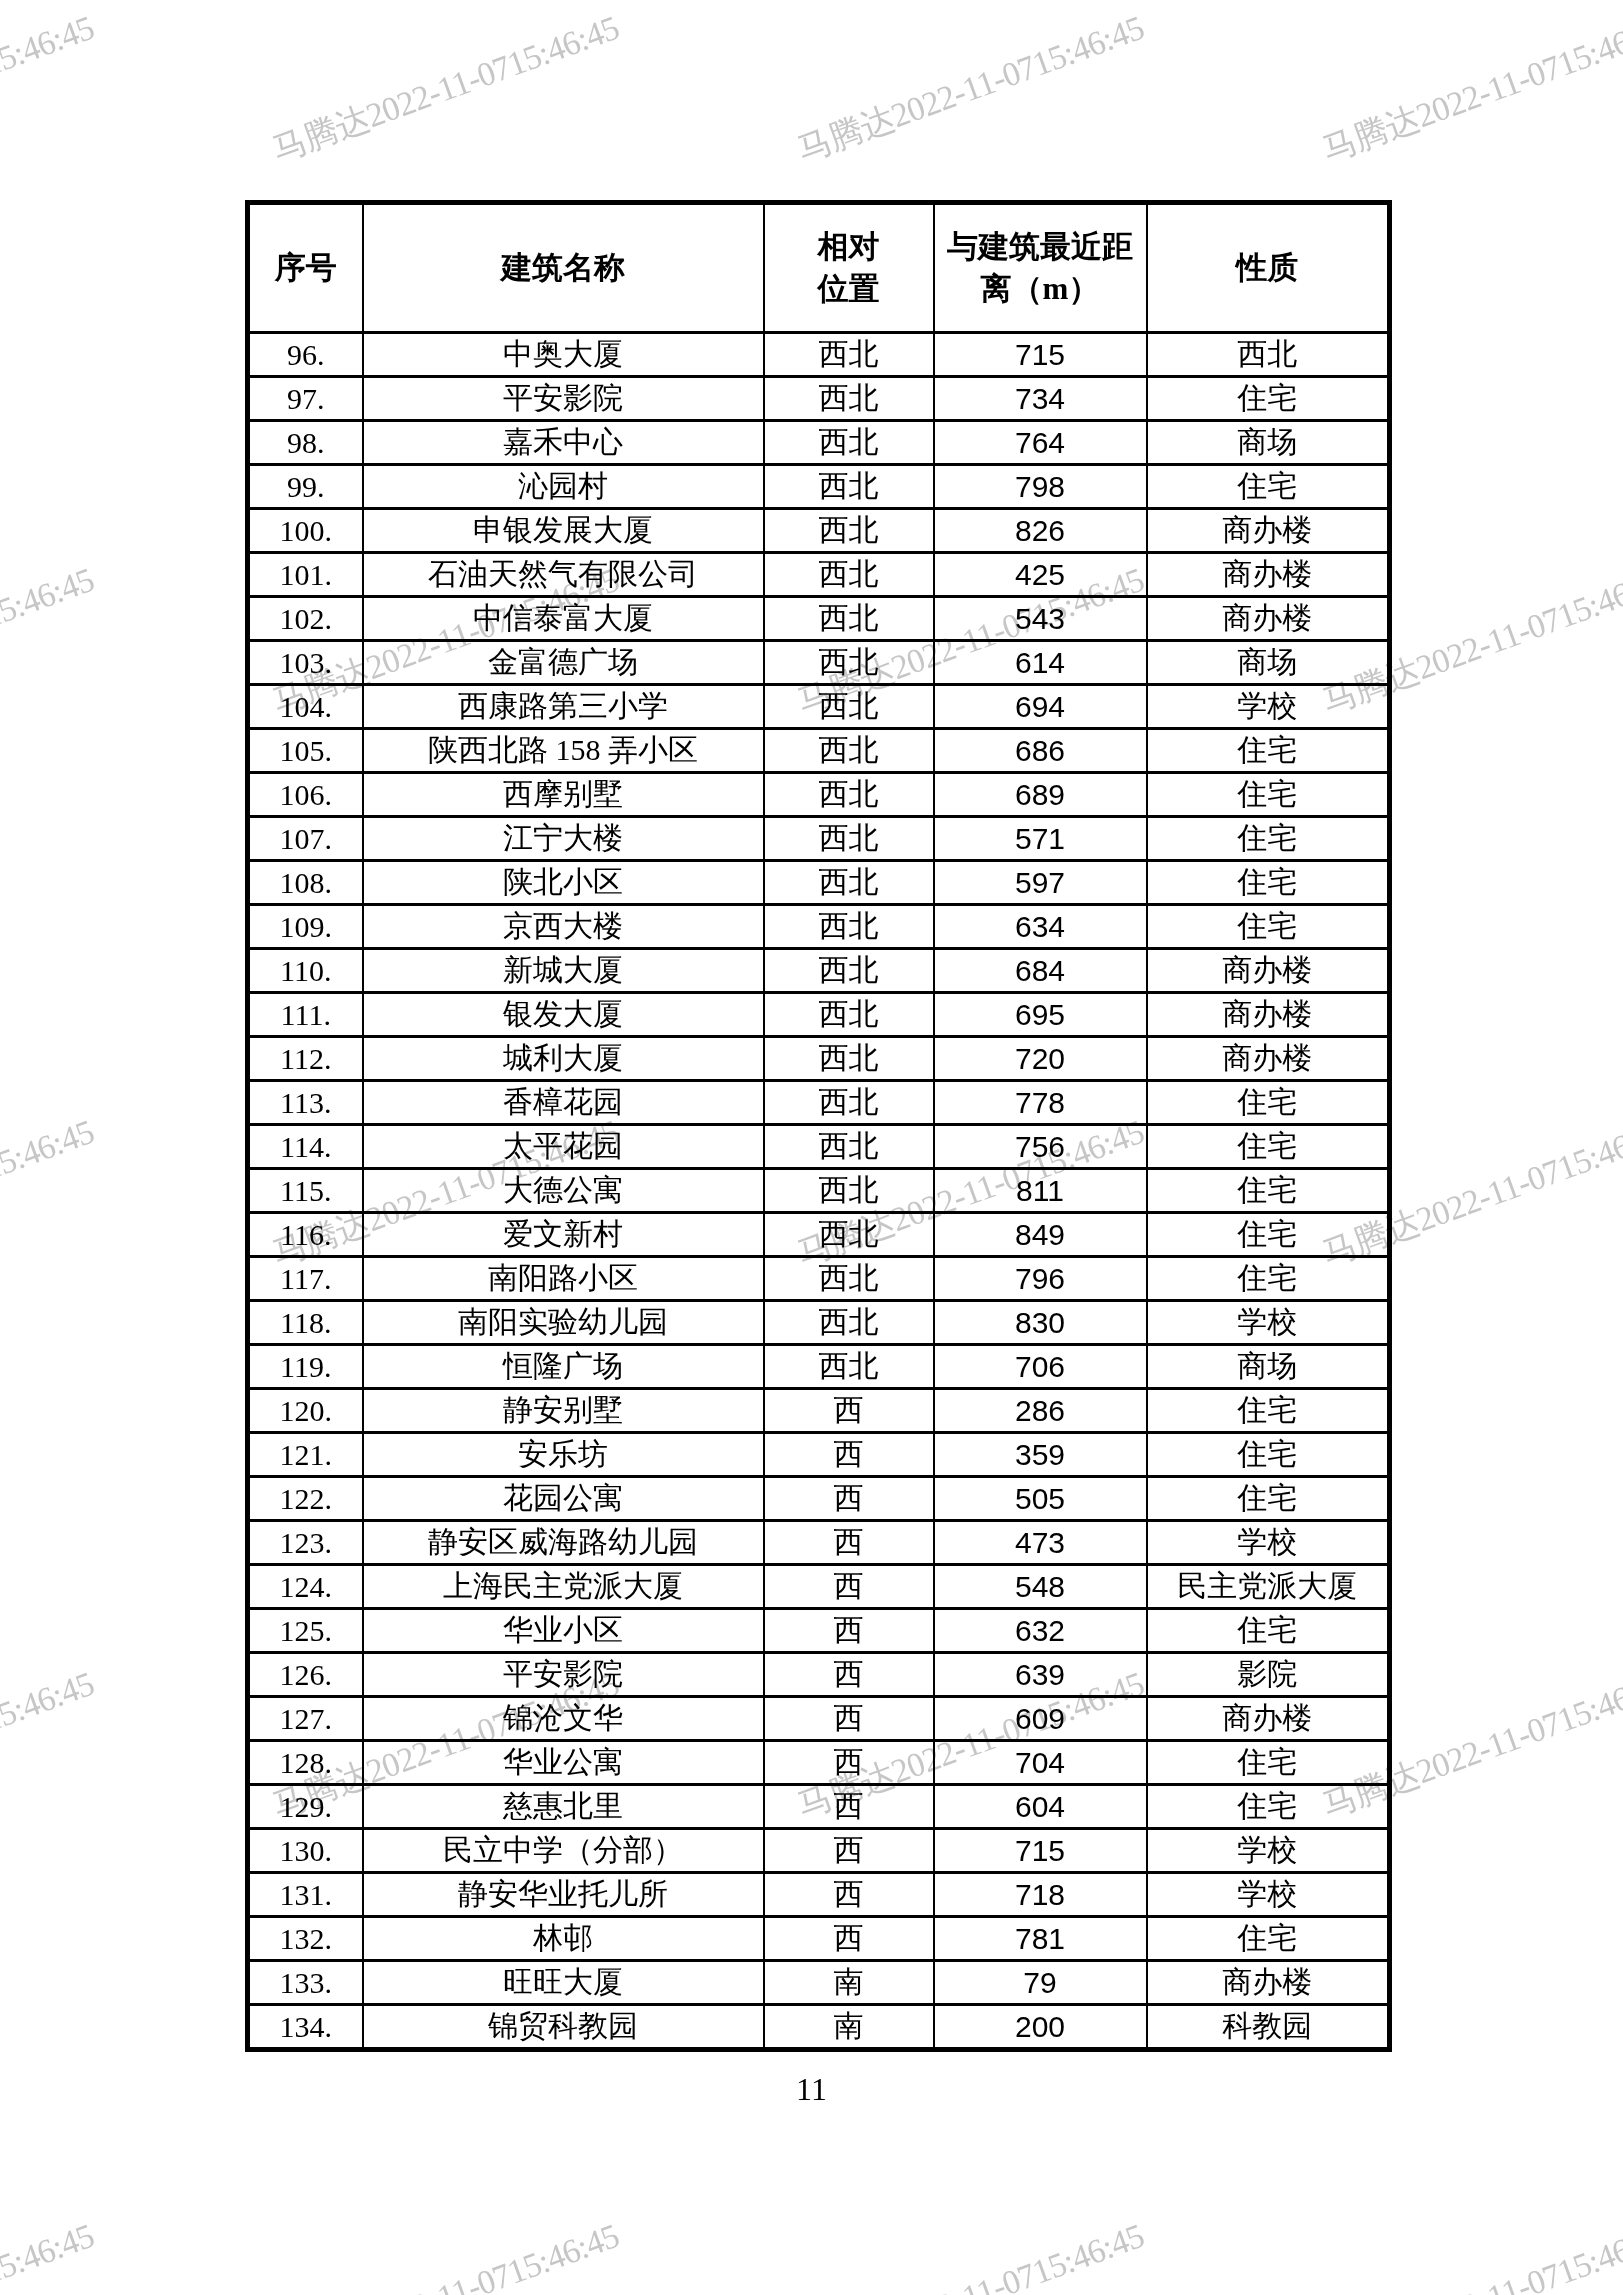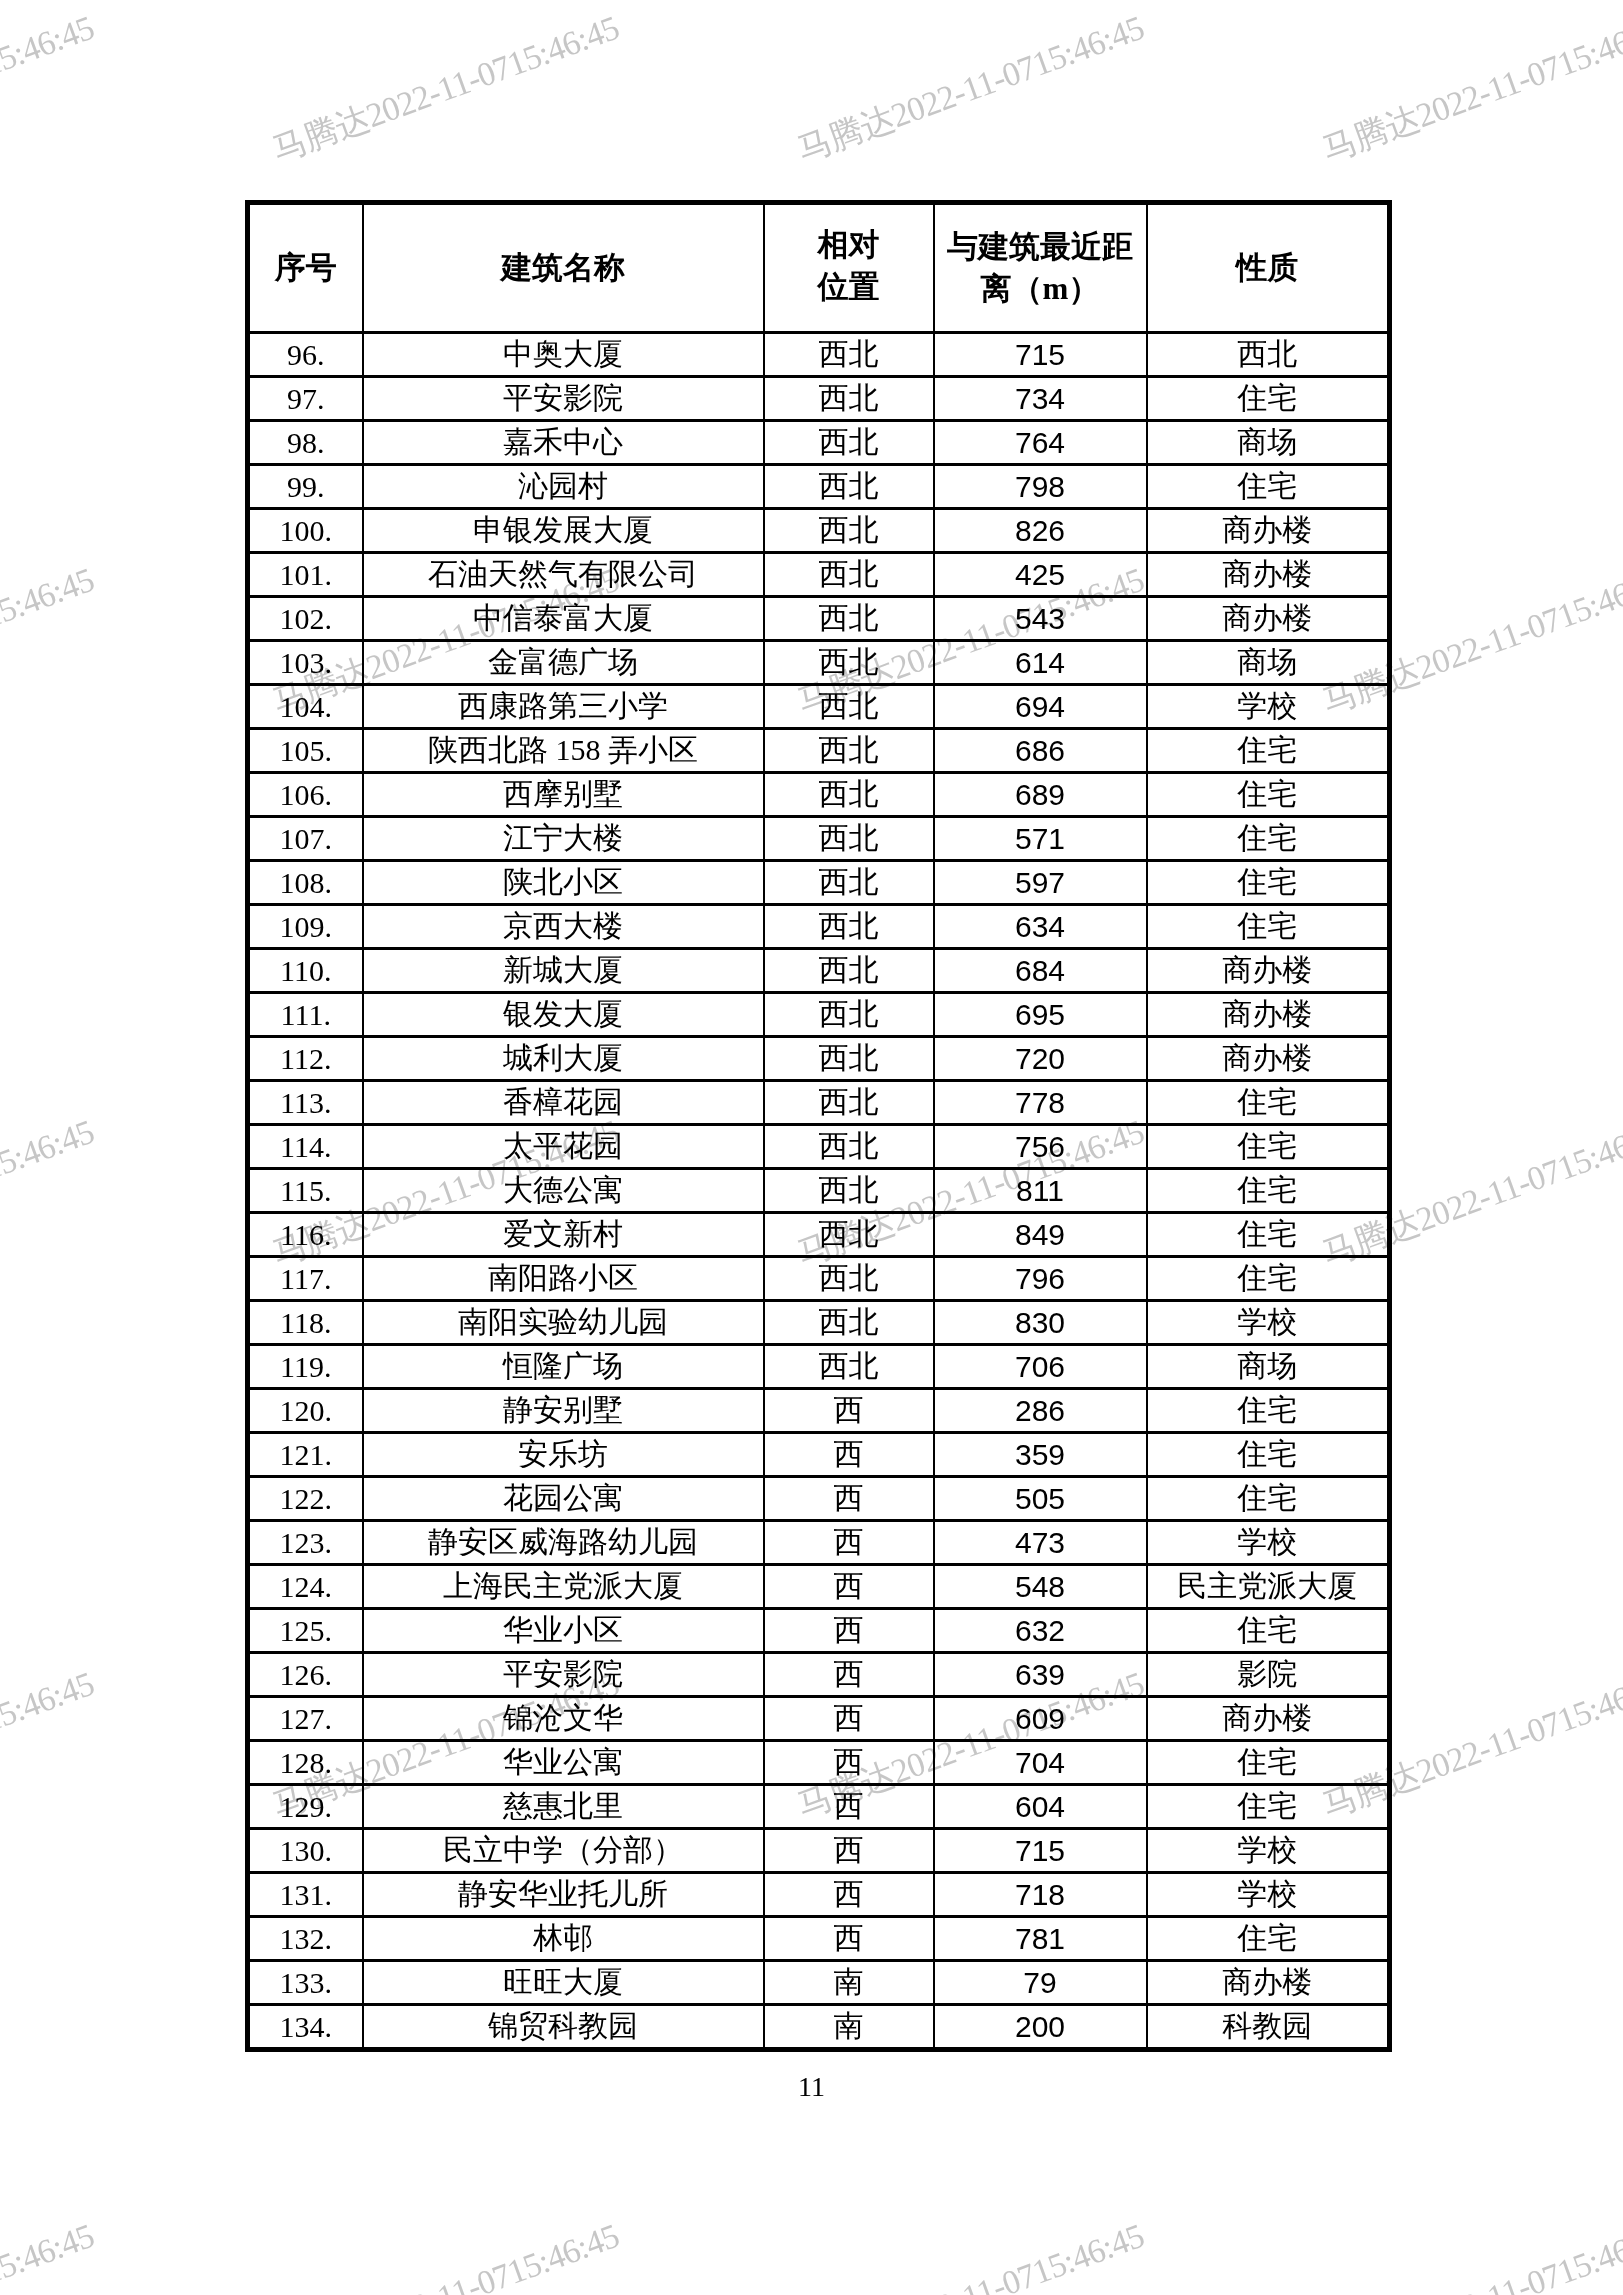--- a/index.html
+++ b/index.html
@@ -74,34 +74,33 @@
     font-size: 31px;
   }
   td.cell-name, td.cell-pos, td.cell-nature {
     font-family: "Liberation Serif", serif;
   }
   .th-pos-inner {
     display: inline-block;
     width: 68px;
     word-break: break-all;
     line-height: 1.35;
-    font-family: Liberation Mono, monospace;
   }
   .th-dist-inner {
     display: inline-block;
     width: 195px;
     word-break: break-all;
     line-height: 1.35;
   }
   .page-number {
     position: absolute;
     left: 0; right: 0;
     top: 2071px;
     text-align: center;
-    font-size: 28px;
+    font-size: 32px;
     color: #000;
     z-index: 2;
     font-family: "Liberation Serif", serif;
   }
 </style>
 </head>
 <body>
 
 <div class="page">
 

